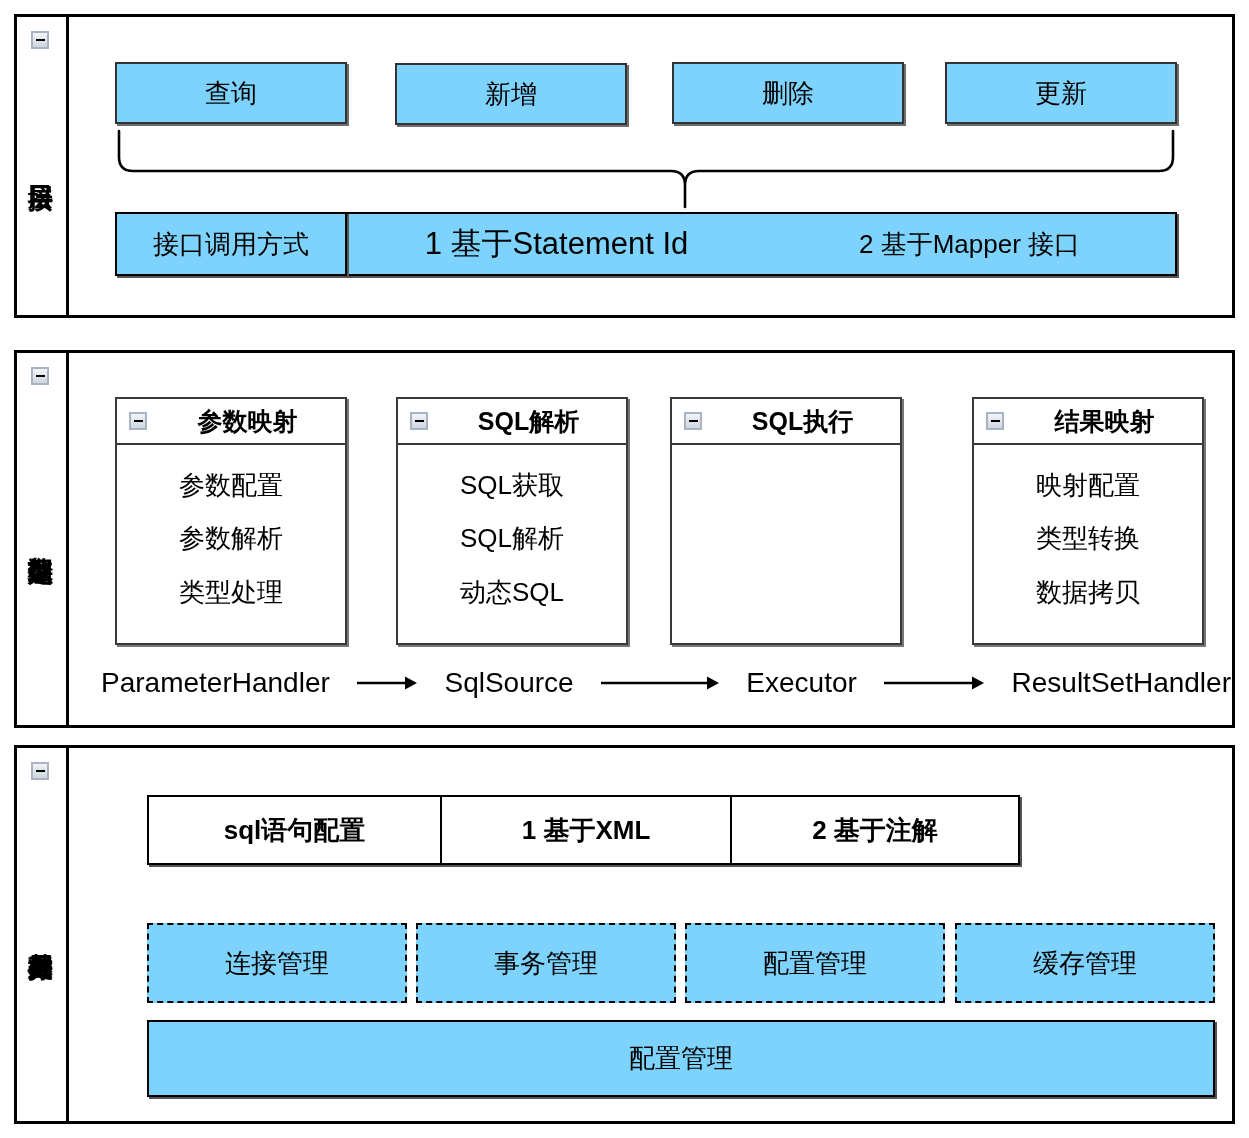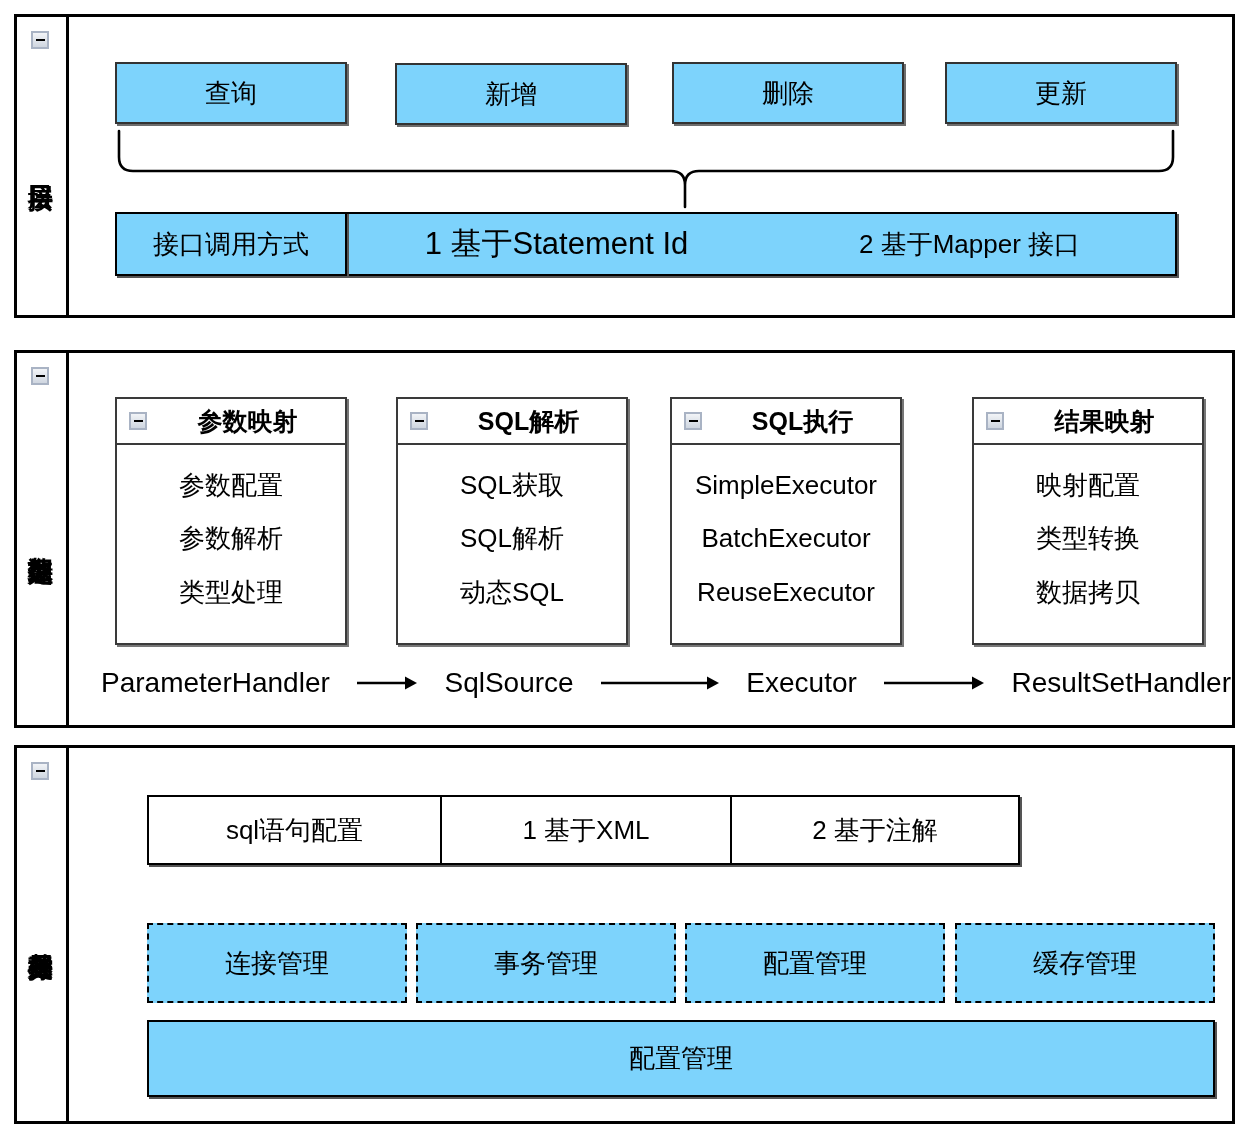--- a/index.html
+++ b/index.html
@@ -251,25 +251,20 @@
           <span>SQL解析</span>
           <span>动态SQL</span>
         </div>
       </div>
 
       <div class="card" style="left:601px; top:44px; width:232px; height:248px;">
         <div class="card-head">
           <div class="collapse-icon"></div>
           <div class="card-title">SQL执行</div>
         </div>
-        <div class="card-body">
-          <span>SimpleExecutor</span>
-          <span>BatchExecutor</span>
-          <span>ReuseExecutor</span>
-        </div>
       </div>
 
       <div class="card" style="left:903px; top:44px; width:232px; height:248px;">
         <div class="card-head">
           <div class="collapse-icon"></div>
           <div class="card-title">结果映射</div>
         </div>
         <div class="card-body">
           <span>映射配置</span>
           <span>类型转换</span>
@@ -314,21 +309,21 @@
 
   <div class="layer" id="layer3" style="left:14px; top:745px; width:1221px; height:379px;">
 
     <div class="layer-labelcol">
       <div class="collapse-icon" style="left:14px; top:14px;"></div>
       <div class="layer-label">基础支撑层</div>
     </div>
 
     <div class="layer-body">
 
-      <div class="cellrow" style="left:78px; top:47px; width:873px; height:70px;">
+      <div class="cellrow" style="left:78px; top:47px; width:873px; height:70px;font-weight:bold;">
         <div class="cell" style="width:291px;">sql语句配置</div>
         <div class="cell" style="width:290px;">1 基于XML</div>
         <div class="cell" style="width:288px;">2 基于注解</div>
       </div>
 
       <div class="box dashed" style="left:78px; top:175px; width:260px; height:80px;">连接管理</div>
       <div class="box dashed" style="left:347px; top:175px; width:260px; height:80px;">事务管理</div>
       <div class="box dashed" style="left:616px; top:175px; width:260px; height:80px;">配置管理</div>
       <div class="box dashed" style="left:886px; top:175px; width:260px; height:80px;">缓存管理</div>
 

